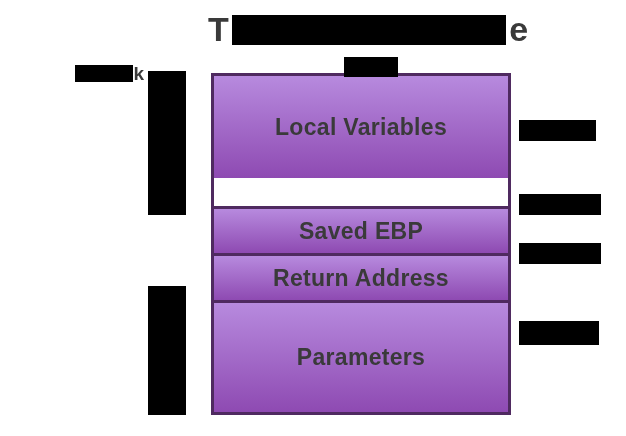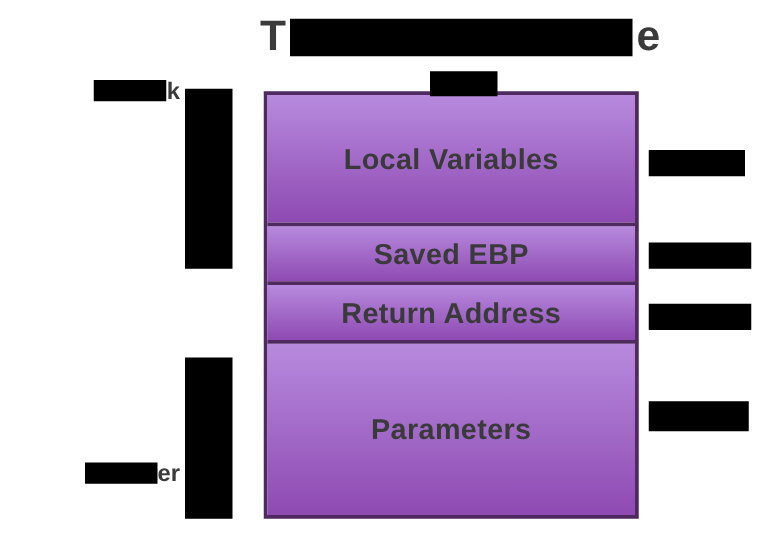--- a/index.html
+++ b/index.html
@@ -42,21 +42,21 @@
     box-sizing:border-box;border:3px solid #4f2a60;
     display:flex;flex-direction:column;z-index:1;
   }
   .stack-row{
     display:flex;align-items:center;justify-content:center;
     background:linear-gradient(180deg,#b78ade 0%,#8e4ab2 100%);
     color:#3a3a3a;font-weight:700;font-size:23px;letter-spacing:.3px;
   }
   .stack-row + .stack-row{border-top:3px solid #4f2a60;}
   .row-local-variables{height:102px;}
-  .row-saved-ebp{height:44px;}
+  .row-saved-ebp{height:44px;margin-top:28px;}
   .row-return-address{height:44px;}
   .row-parameters{flex:1;align-items:center;}
 
   
   .top-marker-redaction{left:344px;top:57px;width:54px;height:20px;z-index:2;}
 
   
   .offset-lv{left:519px;top:120px;width:77px;height:21px;}
   .offset-ebp{left:519px;top:194px;width:82px;height:21px;}
   .offset-ra{left:519px;top:243px;width:82px;height:21px;}
@@ -98,18 +98,15 @@
       <span>Parameters</span>
     </div>
   </div>
 
   <div class="redaction offset-lv"></div>
   <div class="redaction offset-ebp"></div>
   <div class="redaction offset-ra"></div>
   <div class="redaction offset-par"></div>
 
   <div class="side-label label-higher-addresses">
-    <div>
-      <span class="inline-redaction" style="width:58px;"></span><span>er</span>
-    </div>
   </div>
 
 </div>
 
 </body></html>

